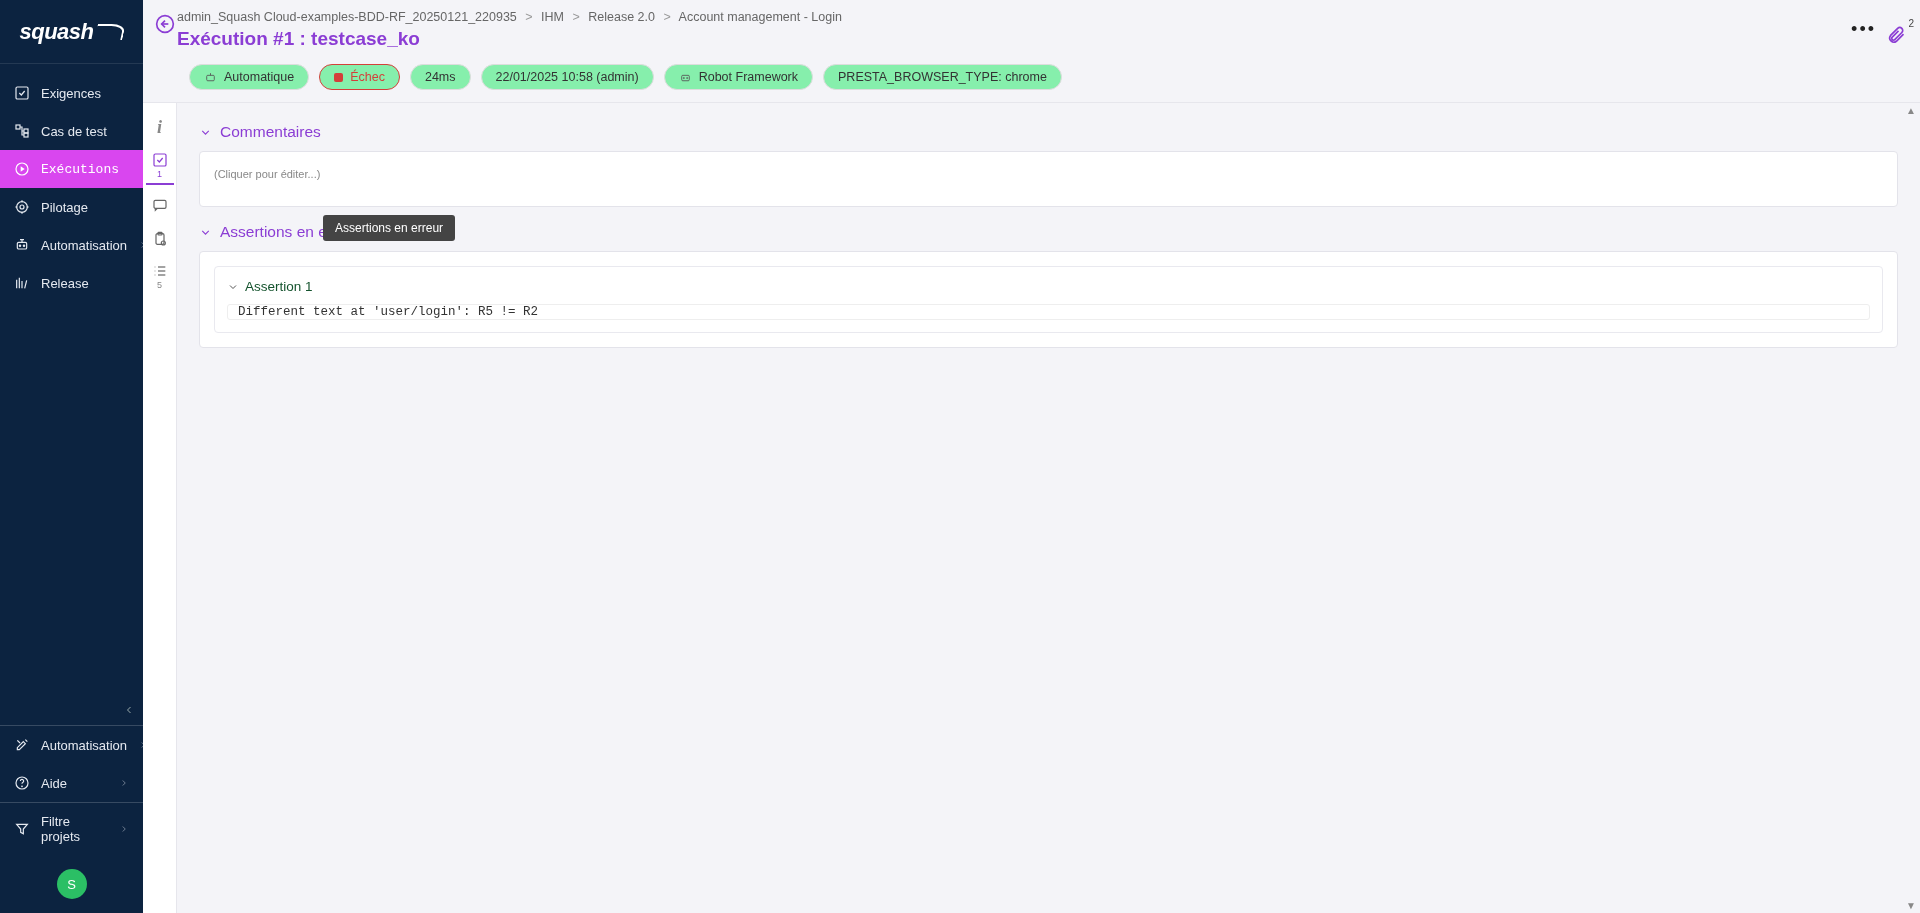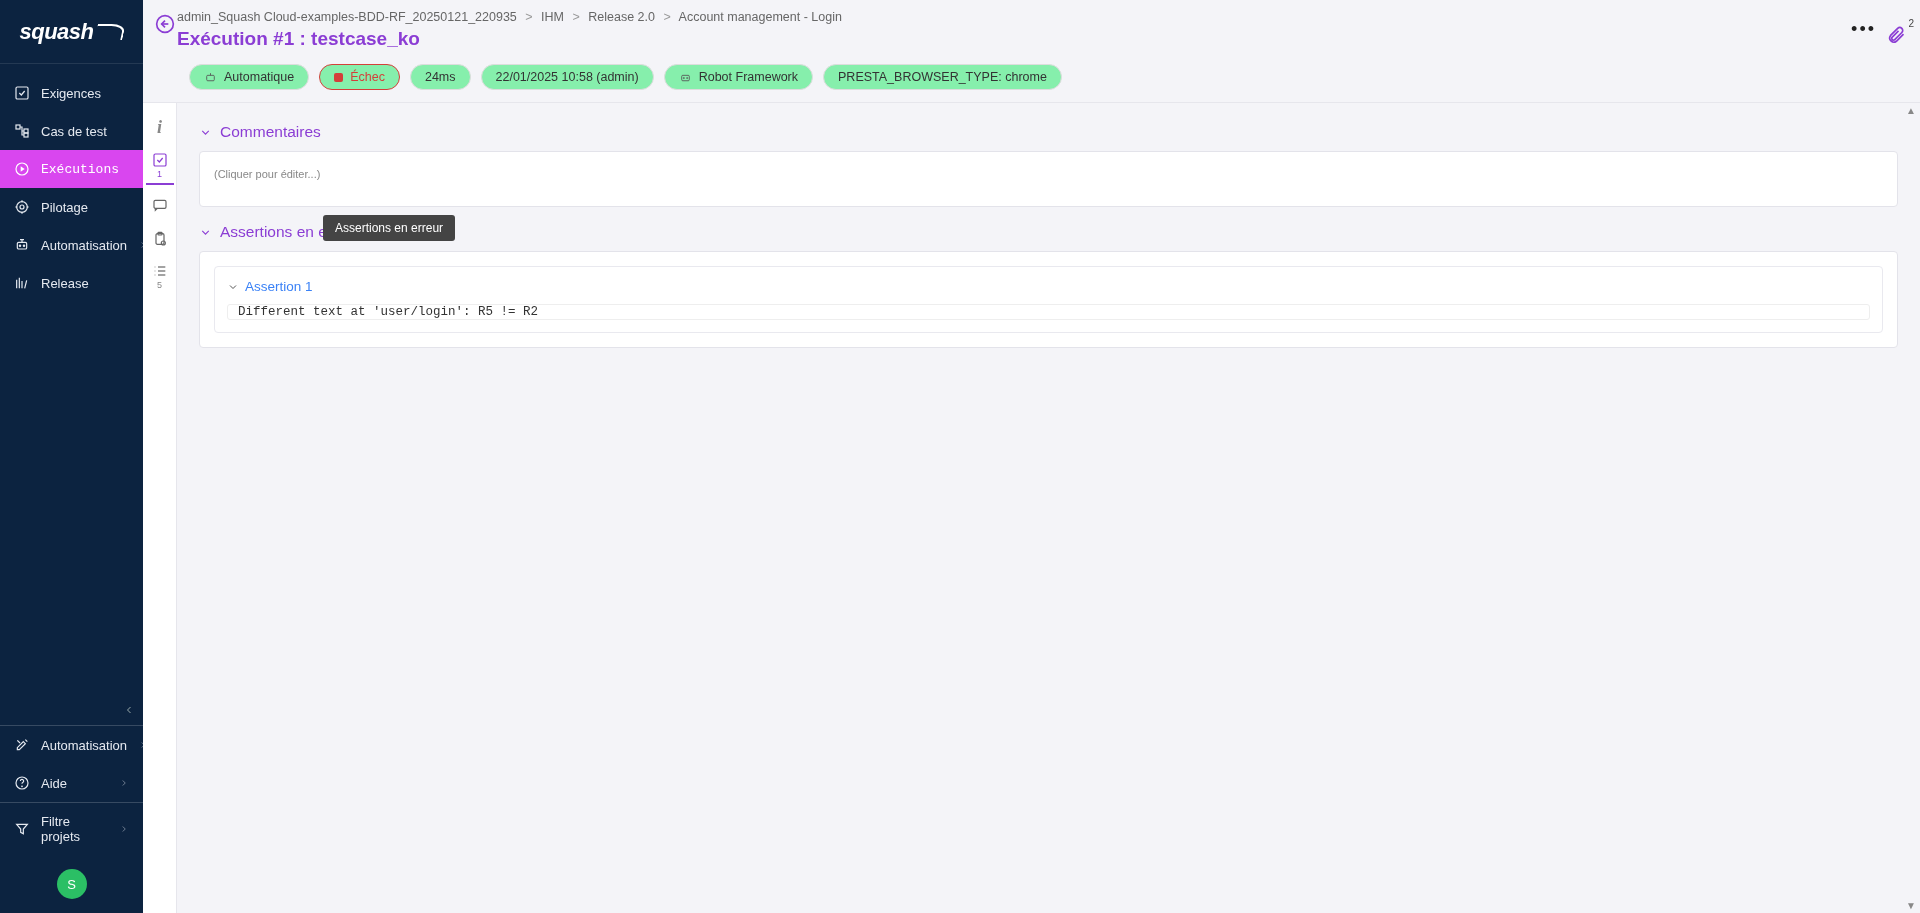--- a/index.html
+++ b/index.html
@@ -103,21 +103,21 @@
     color:#888; font-size:11px; cursor:text;
   }
 
   .assertions-box {
     background:#fff; border:1px solid #e3e3ea; border-radius:4px; padding: 14px;
   }
   .assertion-inner {
     background:#fff; border:1px solid #e9e9ef; border-radius:4px; padding: 12px;
   }
   .assertion-title {
-    display:flex; align-items:center; gap:6px; font-size:13.5px; font-weight:500; color:#3b82f6; cursor:pointer; margin-bottom:10px;
+    display:flex; align-items:center; gap:6px; font-size:13.5px; font-weight:500; color:#14532d; cursor:pointer; margin-bottom:10px;
   }
   .assertion-title svg { stroke:#555; fill:none; stroke-width:2; width:12px; height:12px; }
   .assertion-msg {
     background:#fff; border:1px solid #eee; font-family: "Courier New", monospace; font-size:12.5px; padding:0 10px; color:#333; border-radius:3px;
   }
 
   .tooltip {
     position:absolute; background:#444; color:#fff; font-size:12px; padding:6px 12px; border-radius:3px; white-space:nowrap; z-index:100;
     left:180px; top:215px;
   }

